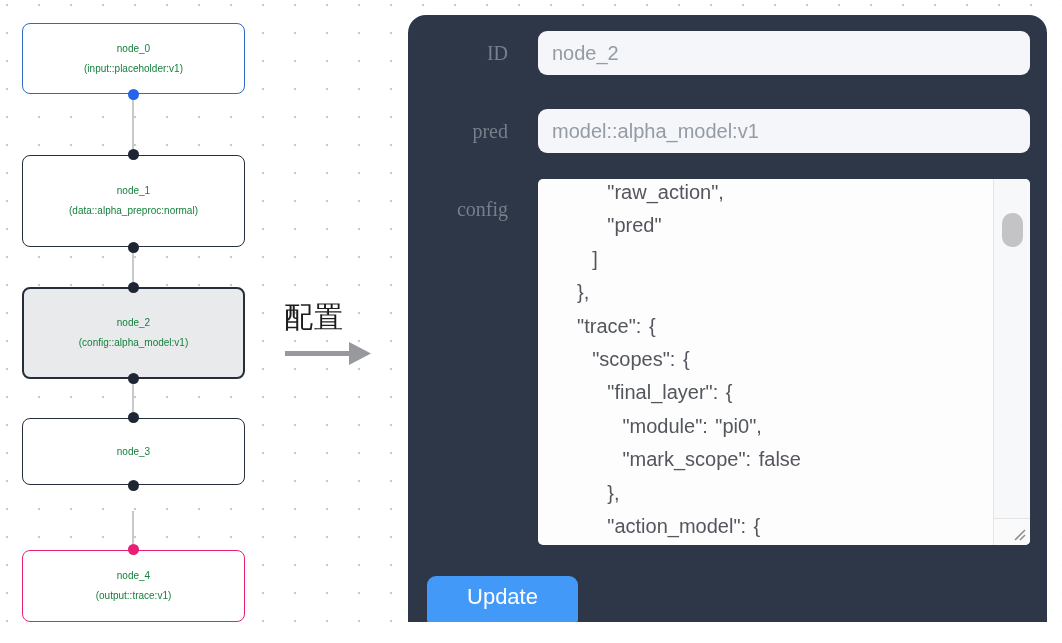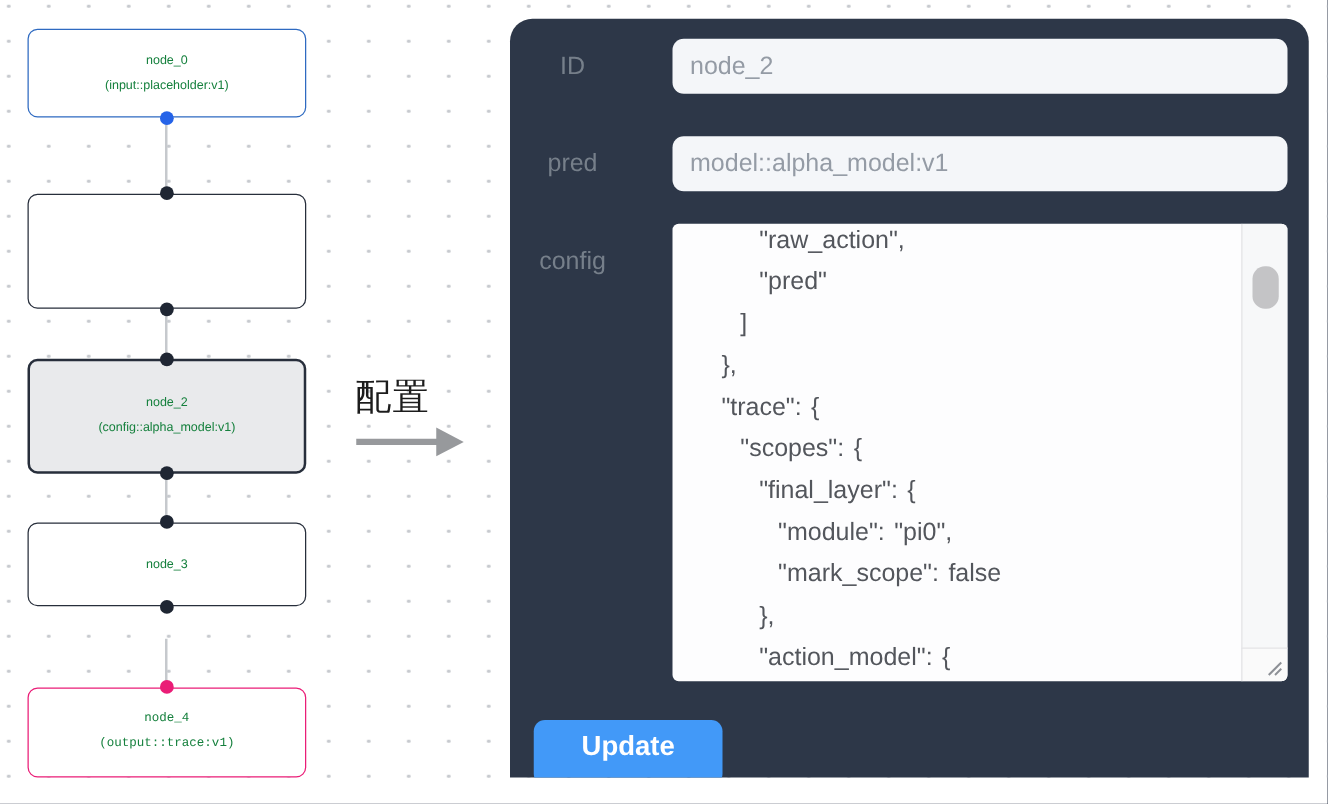--- a/index.html
+++ b/index.html
@@ -27,21 +27,21 @@
   .node {
     position:absolute; left:22px; width:223px;
     background:#ffffff;
     border:1.5px solid #272e3b;
     border-radius:8px;
     display:flex; align-items:center; justify-content:center;
     text-align:center;
   }
   .node-inner { width:156px; word-break:break-all; font-size:10px; line-height:20px; color:#15803d; }
   .node.v-input  { border-color:#2e6ac1; }
-  .node.v-output { border-color:#ea1d77;font-family:Liberation Mono, monospace; }
+  .node.v-output { border-color:#ea1d77; }
   .node.v-selected { background:#e9eaec; border-width:2.5px; }
   .port {
     position:absolute; left:50%; width:11px; height:11px;
     margin-left:-5.5px; border-radius:50%;
     background:#1f2633;
   }
   .port.top { top:-7px; }
   .port.bottom { bottom:-7px; }
   .port.blue { background:#2563e8; }
   .port.pink { background:#ea1d77; }
@@ -53,21 +53,21 @@
 
   
   .panel {
     position:absolute; left:408px; top:15px; width:639px; height:607px;
     background:#2d3748;
     border-radius:18px 18px 0 0;
     overflow:hidden;
   }
   .plabel {
     position:absolute; left:0; width:100px;
-    color:#767f8a; font-size:20px; text-align:center;
+    color:#767f8a; font-size:20px; text-align:right;font-family:Liberation Serif, serif;
   }
   .pinput {
     position:absolute; left:130px; width:492px; height:44px;
     background:#f4f6f9; border-radius:9px;
     color:#949ba5; font-size:20px; line-height:44px;
     padding-left:14px;
     white-space:nowrap; overflow:hidden;
   }
   .textarea {
     position:absolute; left:130px; top:164px; width:492px; height:366px;
@@ -93,21 +93,21 @@
     background:#c4c4c6; border-radius:10px;
   }
   .corner {
     position:absolute; right:0; bottom:0; width:37px; height:27px;
     background:#fafafa; border-top:1px solid #e3e4e6; border-left:1px solid #e3e4e6;
   }
   .corner svg { position:absolute; right:3px; bottom:3px; }
   .update-btn {
     position:absolute; left:19px; top:561px; width:151px; height:52px;
     background:#4299f8; border:none; border-radius:9px;
-    color:#ffffff; font-size:22px; font-weight:bold;
+    color:#ffffff; font-size:22px; font-weight:normal;
     font-family:"Liberation Sans", sans-serif;
     text-align:center; padding-bottom:10px;
     cursor:pointer;
   }
 </style>
 </head>
 <body>
 
 <div class="grid"></div>
 
@@ -120,20 +120,24 @@
 
   <div class="node v-input" style="top:23px;height:71px">
     <div class="node-inner">
         <div>node_0</div>
         <div>(input::placeholder:v1)</div>
       </div>
     <span class="port bottom blue"></span>
   </div>
 
   <div class="node" style="top:155px;height:92px">
+    <div class="node-inner">
+        <div>node_1</div>
+        <div>(data::alpha_preproc:normal)</div>
+      </div>
     <span class="port top"></span>
     <span class="port bottom"></span>
   </div>
 
   <div class="node v-selected" style="top:287px;height:92px">
     <div class="node-inner">
         <div>node_2</div>
         <div>(config::alpha_model:v1)</div>
       </div>
     <span class="port top"></span>

